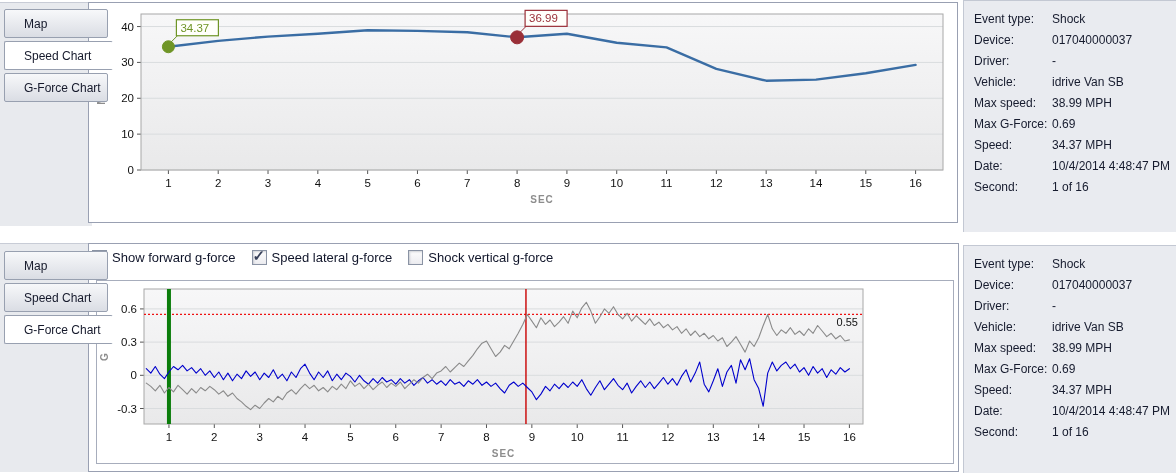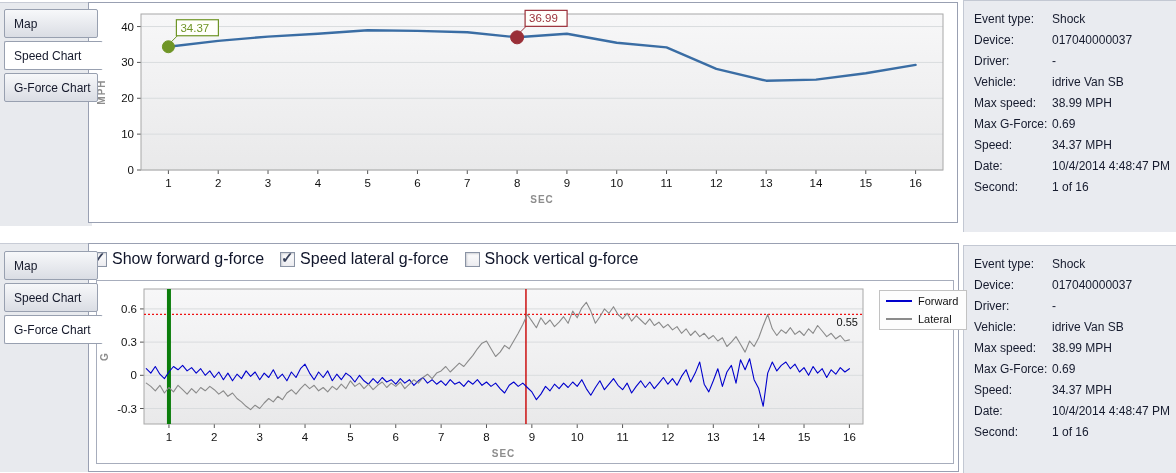--- a/index.html
+++ b/index.html
@@ -2,26 +2,26 @@
 <html><head>
 <meta charset="utf-8">
 <style>
   html,body{margin:0;padding:0;background:#fff;font-family:"Liberation Sans",sans-serif;}
   .screen{position:relative;width:1176px;height:473px;background:#fff;overflow:hidden;}
   .panel{position:absolute;left:0;width:1176px;}
   .strip-bg{position:absolute;left:0;width:92px;background:#e8eaee;border-top:1px solid #c8ccd6;}
   .tabstrip{position:absolute;left:4px;width:85px;z-index:3;}
   .tab{width:83px;height:27px;margin-bottom:3px;background:linear-gradient(#f7f8fa,#dadde4);
        border:1px solid #98a0b0;border-radius:2px;display:flex;align-items:center;
-       padding-left:9px;font-size:12px;color:#15192b;cursor:pointer;box-sizing:content-box;}
+       padding-left:19px;font-size:12px;color:#15192b;cursor:pointer;box-sizing:content-box;}
   .tab.selected{background:#fff;width:88px;border-right:1px solid #fff;box-shadow:1px 0 0 #fff;}
   .contentbox{position:absolute;background:#fff;border:1px solid #99a0b2;}
   .innerbox{position:absolute;background:#fff;border:1px solid #a7adbc;}
   .checkrow{position:absolute;display:flex;gap:16px;align-items:center;}
-  .check{display:flex;align-items:center;gap:5px;font-size:16px;color:#10152a;cursor:pointer;}
+  .check{display:flex;align-items:center;gap:5px;font-size:13px;color:#10152a;cursor:pointer;}
   .box{width:13px;height:13px;background:linear-gradient(#fdfdfd,#ececf0);border:1px solid #8a93a4;
        box-shadow:inset 1px 1px 2px rgba(120,128,144,.35);position:relative;}
   .check.checked .box::after{content:"✓";position:absolute;left:0px;top:-4px;font-size:15px;
        font-weight:bold;color:#38415a;}
   .legend{position:absolute;background:#fdfdfd;border:1px solid #c2c2c2;padding:4px 8px 4px 6px;
        display:flex;flex-direction:column;gap:6px;z-index:2;}
   .legend .item{display:flex;align-items:center;gap:6px;font-size:11px;color:#111;}
   .legend .swatch{width:26px;height:0;border-top:2px solid #000;}
   .infopanel{position:absolute;left:963px;width:205px;background:#e9ebf0;
        border:1px solid #c3c8d3;padding:8px 0 0 10px;}
@@ -250,31 +250,20 @@
             <rect x="47" y="8" width="719" height="135" fill="none" stroke="#a8a8a8"></rect>
             <line x1="47" x2="766" y1="33.450819672131146" y2="33.450819672131146" stroke="#ee1111" stroke-width="1.2" stroke-dasharray="2,2"></line>
             <text x="761" y="45.450819672131146" text-anchor="end" font-size="11" fill="#111">0.55</text>
             <line x1="71.94952681388013" x2="71.94952681388013" y1="8" y2="143" stroke="#0b7d0b" stroke-width="4"></line>
             <line x1="428.95457413249204" x2="428.95457413249204" y1="8" y2="143" stroke="#cc1111" stroke-width="1.5"></line>
             <polyline points="49.3,87.7 53.8,92.1 58.3,85.5 62.9,93.2 67.4,97.6 71.9,91.0 76.5,85.5 81.0,88.8 85.6,84.4 90.1,89.9 94.6,86.6 99.2,92.1 103.7,87.7 108.2,94.3 112.8,89.9 117.3,96.5 121.8,91.0 126.4,98.7 130.9,92.1 135.5,99.8 140.0,93.2 144.5,97.6 149.1,89.9 153.6,95.4 158.1,91.0 162.7,98.7 167.2,92.1 171.7,96.5 176.3,88.8 180.8,97.6 185.4,93.2 189.9,99.8 194.4,91.0 199.0,96.5 203.5,87.7 208.0,83.2 212.6,92.1 217.1,98.7 221.6,91.0 226.2,96.5 230.7,89.9 235.3,99.8 239.8,93.2 244.3,98.7 248.9,92.1 253.4,95.4 257.9,101.0 262.5,94.3 267.0,99.8 271.5,103.2 276.1,97.6 280.6,102.1 285.2,96.5 289.7,101.0 294.2,98.7 298.8,103.2 303.3,97.6 307.8,102.1 312.4,98.7 316.9,104.3 321.4,99.8 326.0,96.5 330.5,102.1 335.1,98.7 339.6,103.2 344.1,99.8 348.7,104.3 353.2,98.7 357.7,103.2 362.3,101.0 366.8,105.4 371.3,99.8 375.9,103.2 380.4,98.7 385.0,104.3 389.5,101.0 394.0,105.4 398.6,102.1 403.1,107.6 407.6,112.0 412.2,104.3 416.7,101.0 421.2,105.4 425.8,102.1 430.3,106.5 434.9,110.9 439.4,118.7 443.9,113.1 448.5,105.4 453.0,109.8 457.5,103.2 462.1,107.6 466.6,102.1 471.1,106.5 475.7,101.0 480.2,105.4 484.8,98.7 489.3,107.6 493.8,114.2 498.4,106.5 502.9,99.8 507.4,108.7 512.0,103.2 516.5,97.6 521.0,104.3 525.6,108.7 530.1,102.1 534.6,112.0 539.2,105.4 543.7,99.8 548.3,106.5 552.8,101.0 557.3,107.6 561.9,102.1 566.4,96.5 570.9,103.2 575.5,97.6 580.0,104.3 584.5,95.4 589.1,88.8 593.6,101.0 598.2,92.1 602.7,81.0 607.2,103.2 611.8,110.9 616.3,99.8 620.8,87.7 625.4,105.4 629.9,91.0 634.4,84.4 639.0,102.1 643.5,78.8 648.1,88.8 652.6,77.7 657.1,98.7 661.7,107.6 666.2,125.3 670.7,92.1 675.3,81.0 679.8,89.9 684.3,84.4 688.9,81.0 693.4,87.7 698.0,83.2 702.5,91.0 707.0,86.6 711.6,94.3 716.1,85.5 720.6,92.1 725.2,87.7 729.7,96.5 734.2,88.8 738.8,93.2 743.3,86.6 747.9,91.0 752.4,87.7" fill="none" stroke="#0000cc" stroke-width="1.1" stroke-linejoin="round" stroke-linecap="round"></polyline>
             <polyline points="49.3,102.1 53.8,105.4 58.3,109.8 62.9,104.3 67.4,112.0 71.9,106.5 76.5,110.9 81.0,104.3 85.6,108.7 90.1,113.1 94.6,107.6 99.2,112.0 103.7,106.5 108.2,109.8 112.8,105.4 117.3,108.7 121.8,113.1 126.4,109.8 130.9,115.3 135.5,112.0 140.0,117.5 144.5,120.9 149.1,125.3 153.6,128.6 158.1,124.2 162.7,127.5 167.2,122.0 171.7,117.5 176.3,120.9 180.8,115.3 185.4,118.7 189.9,112.0 194.4,108.7 199.0,113.1 203.5,107.6 208.0,103.2 212.6,107.6 217.1,104.3 221.6,109.8 226.2,106.5 230.7,110.9 235.3,105.4 239.8,108.7 244.3,103.2 248.9,107.6 253.4,99.8 257.9,105.4 262.5,102.1 267.0,107.6 271.5,103.2 276.1,108.7 280.6,104.3 285.2,101.0 289.7,106.5 294.2,102.1 298.8,105.4 303.3,101.0 307.8,107.6 312.4,103.2 316.9,98.7 321.4,102.1 326.0,96.5 330.5,93.2 335.1,97.6 339.6,92.1 344.1,89.9 348.7,85.5 353.2,91.0 357.7,86.6 362.3,82.1 366.8,85.5 371.3,79.9 375.9,74.4 380.4,67.8 385.0,62.2 389.5,60.0 394.0,67.8 398.6,75.5 403.1,71.1 407.6,64.4 412.2,67.8 416.7,60.0 421.2,52.3 425.8,43.4 430.3,33.5 434.9,40.1 439.4,46.7 443.9,36.8 448.5,43.4 453.0,39.0 457.5,45.6 462.1,41.2 466.6,35.7 471.1,42.3 475.7,30.1 480.2,36.8 484.8,26.8 489.3,21.3 493.8,30.1 498.4,42.3 502.9,35.7 507.4,27.9 512.0,32.3 516.5,25.7 521.0,33.5 525.6,37.9 530.1,32.3 534.6,40.1 539.2,34.6 543.7,39.0 548.3,43.4 552.8,37.9 557.3,44.5 561.9,41.2 566.4,46.7 570.9,43.4 575.5,48.9 580.0,45.6 584.5,52.3 589.1,47.8 593.6,54.5 598.2,50.0 602.7,55.6 607.2,52.3 611.8,57.8 616.3,54.5 620.8,60.0 625.4,56.7 629.9,65.5 634.4,61.1 639.0,55.6 643.5,63.3 648.1,71.1 652.6,60.0 657.1,65.5 661.7,56.7 666.2,44.5 670.7,33.5 675.3,47.8 679.8,54.5 684.3,48.9 688.9,52.3 693.4,46.7 698.0,53.4 702.5,50.0 707.0,54.5 711.6,47.8 716.1,52.3 720.6,44.5 725.2,50.0 729.7,55.6 734.2,52.3 738.8,57.8 743.3,54.5 747.9,60.0 752.4,58.9" fill="none" stroke="#8a8a8a" stroke-width="1.1" stroke-linejoin="round" stroke-linecap="round"></polyline>
             <text x="11" y="75.5" font-size="10" font-weight="bold" fill="#8d8d8d" text-anchor="middle" letter-spacing="1" transform="rotate(-90 11 75.5)">G</text>
             <text x="406.5" y="176" font-size="10" font-weight="bold" fill="#8d8d8d" text-anchor="middle" letter-spacing="1">SEC</text>
           </svg>
-        <div class="legend" style="left:782px;top:9px;">
-
-        <div class="item">
-              <span class="swatch" style="border-top-color: rgb(0, 0, 204);"></span>
-              <span>Forward</span>
-            </div>
-            <div class="item">
-              <span class="swatch" style="border-top-color: rgb(138, 138, 138);"></span>
-              <span>Lateral</span>
-            </div>
-          </div>
       </div>
     </div>
 
     <div class="infopanel" style="top:2px;height:221px;">
 
     <div class="inforow">
           <span class="lbl">Event type:</span>
           <span class="val">Shock</span>
         </div>
         <div class="inforow">

